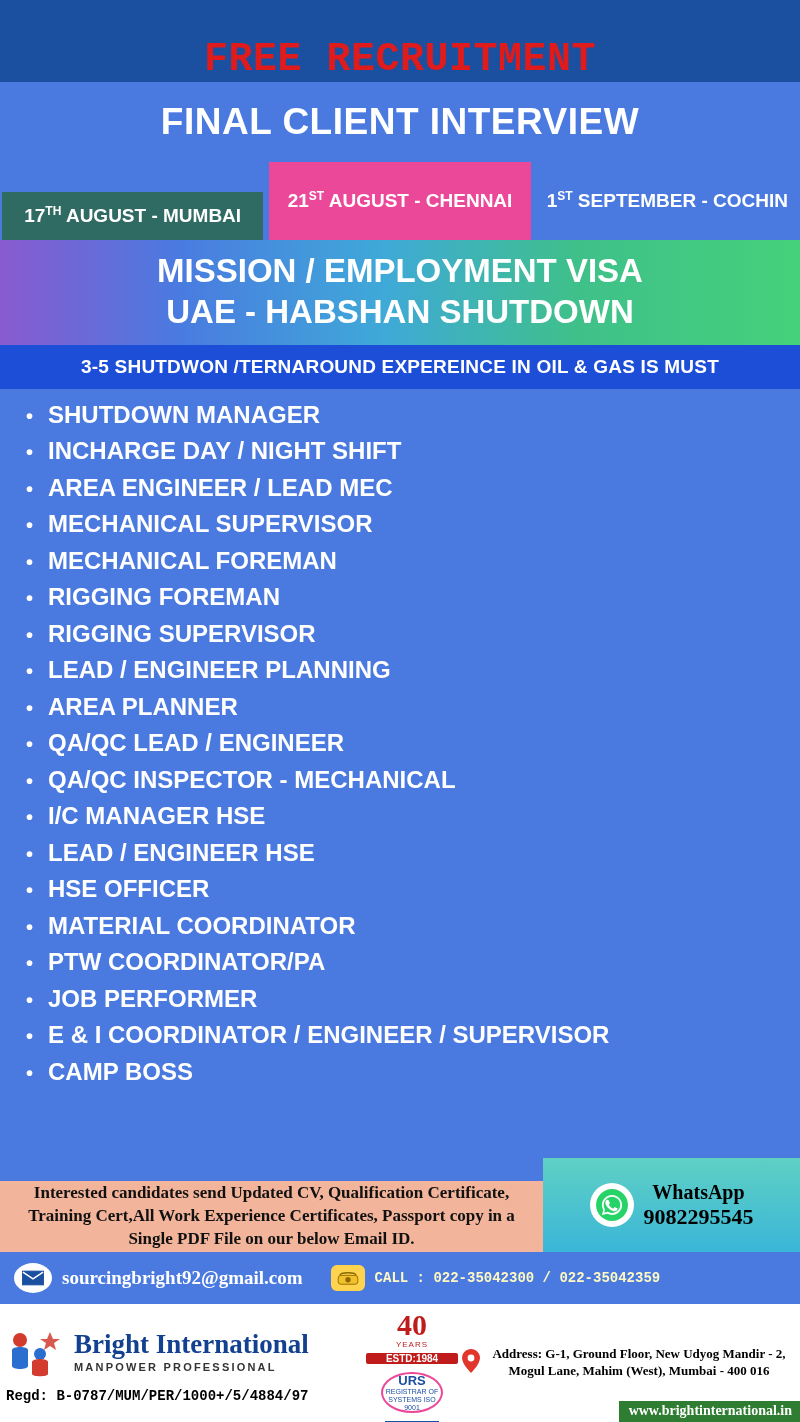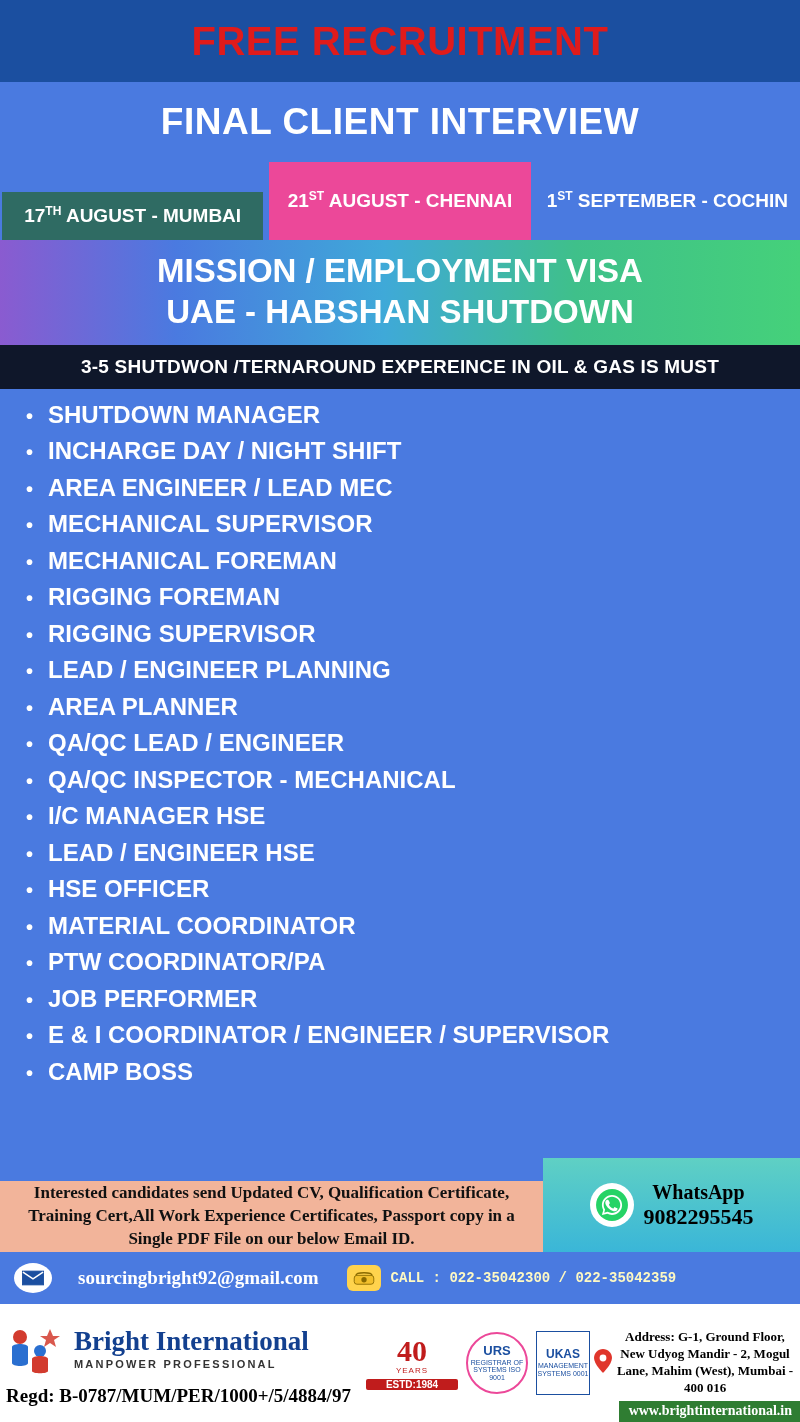--- a/index.html
+++ b/index.html
@@ -20,22 +20,23 @@
     background: #4a7ae0;
     display: flex;
     flex-direction: column;
   }
 
   
   .top-banner {
     background: #1b4fa0;
     height: 82px;
     display: flex;
-    align-items: center;
-    justify-content: center;
+    align-items: flex-end;
+    justify-content: center;
+    font-family: Liberation Mono, monospace;
   }
   .top-banner-text {
     color: #e01b1b;
     font-size: 40px;
     font-weight: bold;
     letter-spacing: 0.5px;
   }
 
   
   .title-band {
@@ -84,21 +85,21 @@
   }
   .headline-line {
     color: #ffffff;
     font-size: 33px;
     font-weight: bold;
     line-height: 1.25;
   }
 
   
   .exp-bar {
-    background: #0f172a;
+    background: #1d4ed8;
     height: 44px;
     display: flex;
     align-items: center;
     justify-content: center;
   }
   .exp-bar-text {
     color: #ffffff;
     font-size: 19px;
     font-weight: bold;
     letter-spacing: 0.2px;
@@ -196,21 +197,20 @@
     display: flex;
     align-items: center;
     justify-content: center;
     flex: none;
   }
   .email-text {
     color: #ffffff;
     font-size: 19px;
     font-weight: bold;
     font-family: "Liberation Serif", serif;
-    margin-left: 16px;
   }
   .phone-icon {
     width: 34px;
     height: 26px;
     background: #ffd34d;
     border-radius: 6px;
     display: flex;
     align-items: center;
     justify-content: center;
     flex: none;
@@ -260,31 +260,32 @@
   }
   .brand-sub {
     font-size: 11px;
     letter-spacing: 2.2px;
     color: #333333;
     font-family: "Liberation Sans", sans-serif;
     margin-top: 3px;
     font-weight: bold;
   }
   .regd {
-    font-size: 19px;
+    font-size: 14px;
     font-weight: bold;
     color: #000000;
-    font-family: Liberation Serif, serif;
+    font-family: Liberation Mono, monospace;
     margin-top: 8px;
   }
   .badges {
     display: flex;
     align-items: center;
     gap: 8px;
     padding: 6px 4px;
+    flex-direction: column;
   }
   .badge-40 {
     width: 92px;
     height: 72px;
     position: relative;
     display: flex;
     flex-direction: column;
     align-items: center;
     justify-content: center;
   }

